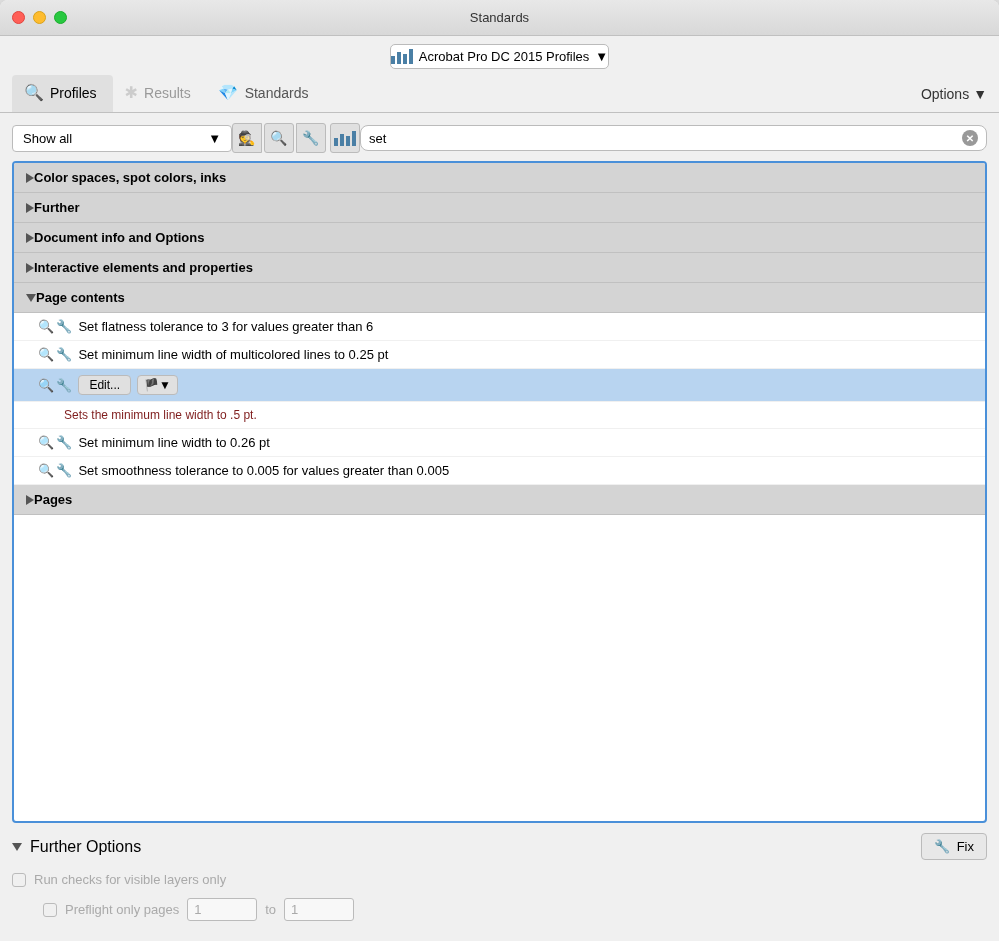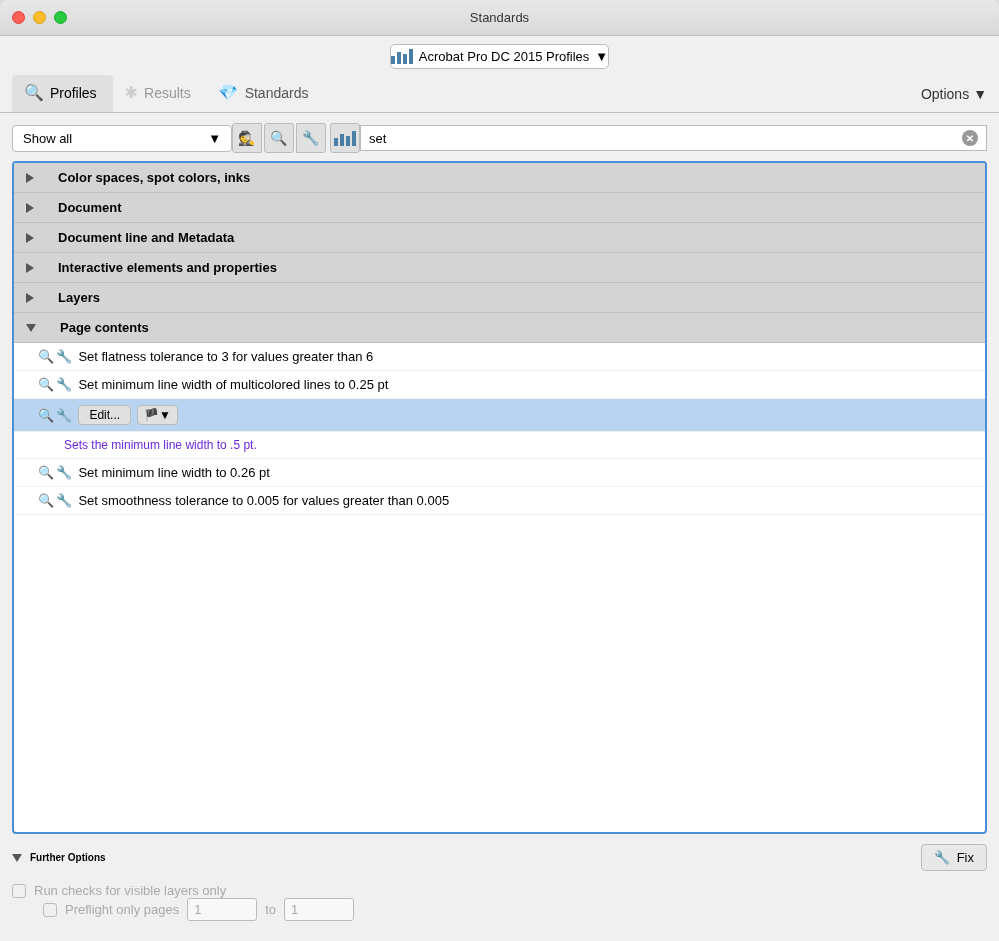--- a/index.html
+++ b/index.html
@@ -157,21 +157,21 @@
       border-radius: 3px;
       cursor: pointer;
       margin-left: 4px;
     }
     .search-box {
       flex: 1;
       display: flex;
       align-items: center;
       background: white;
       border: 1px solid #bbb;
-      border-radius: 0;
+      border-radius: 8px;
       padding: 4px 8px;
       justify-content: flex-end;
     }
     .search-input {
       flex: 1;
       border: none;
       outline: none;
       font-size: 13px;
       background: transparent;
     }
@@ -191,21 +191,21 @@
     .tree-panel {
       flex: 1;
       border: 2px solid #4a90d9;
       border-radius: 4px;
       background: white;
       overflow-y: auto;
     }
     .tree-section-header {
       display: flex;
       align-items: center;
-      gap: 24px;
+      gap: 0;
       padding: 7px 12px;
       background: #d4d4d4;
       cursor: pointer;
       font-weight: 700;
       font-size: 13px;
       border-bottom: 1px solid #c0c0c0;
     }
     .triangle-right {
       width: 0; height: 0;
       border-top: 5px solid transparent;
@@ -258,59 +258,59 @@
       background: #e0e0e0;
       border: 1px solid #bbb;
       border-radius: 4px;
       padding: 2px 6px;
       cursor: pointer;
       font-size: 12px;
     }
     .description-row {
       padding: 6px 12px 6px 50px;
       font-size: 12px;
-      color: #6d28d9;
+      color: #7f1d1d;
       background: white;
       border-bottom: 1px solid #f0f0f0;
     }
     .further-options {
       display: flex;
       align-items: center;
       gap: 8px;
       padding: 10px 0 6px;
     }
     .further-triangle {
       width: 0; height: 0;
       border-left: 5px solid transparent;
       border-right: 5px solid transparent;
       border-top: 8px solid #555;
       display: inline-block;
       cursor: pointer;
     }
     .further-label {
-      font-size: 10px;
-      font-weight: 700;
+      font-size: 16px;
+      font-weight: 400;
       cursor: pointer;
     }
     .fix-btn {
       margin-left: auto;
       display: flex;
       align-items: center;
       gap: 6px;
       background: #e8e8e8;
       border: 1px solid #bbb;
       border-radius: 4px;
       padding: 5px 12px;
       cursor: pointer;
       font-size: 13px;
     }
     .bottom-options {
       display: flex;
       flex-direction: column;
-      gap: 0;
+      gap: 11px;
       padding: 6px 0 10px;
     }
     .checkbox-row {
       display: flex;
       align-items: center;
       gap: 8px;
     }
     .checkbox-disabled {
       width: 14px;
       height: 14px;
@@ -419,37 +419,33 @@
 
     <div class="tree-panel">
 
       <div class="tree-section-header">
         <span class="triangle-right"></span>
         <span>Color spaces, spot colors, inks</span>
       </div>
 
       <div class="tree-section-header">
         <span class="triangle-right"></span>
-        <span>Document</span>
+        <span>Further</span>
       </div>
 
       <div class="tree-section-header">
         <span class="triangle-right"></span>
-        <span>Document line and Metadata</span>
+        <span>Document info and Options</span>
       </div>
 
       <div class="tree-section-header">
         <span class="triangle-right"></span>
         <span>Interactive elements and properties</span>
       </div>
 
-      <div class="tree-section-header">
-        <span class="triangle-right"></span>
-        <span>Layers</span>
-      </div>
 
       <div class="tree-section-header">
         <span class="triangle-down"></span>
         <span>Page contents</span>
       </div>
 
       <div class="tree-item">
         <div class="item-icons">
           <span class="magnify-icon">🔍</span>
           <span class="wrench-icon">🔧</span>
@@ -487,20 +483,24 @@
       </div>
 
       <div class="tree-item">
         <div class="item-icons">
           <span class="magnify-icon">🔍</span>
           <span class="wrench-icon">🔧</span>
         </div>
         <span class="item-label">Set smoothness tolerance to 0.005 for values greater than 0.005</span>
       </div>
 
+      <div class="tree-section-header">
+        <span class="triangle-right"></span>
+        <span>Pages</span>
+      </div>
 
     </div>
 
     <div class="further-options">
       <span class="further-triangle"></span>
       <span class="further-label">Further Options</span>
       <div class="fix-btn">
         <span>🔧</span>
         <span>Fix</span>
       </div>

